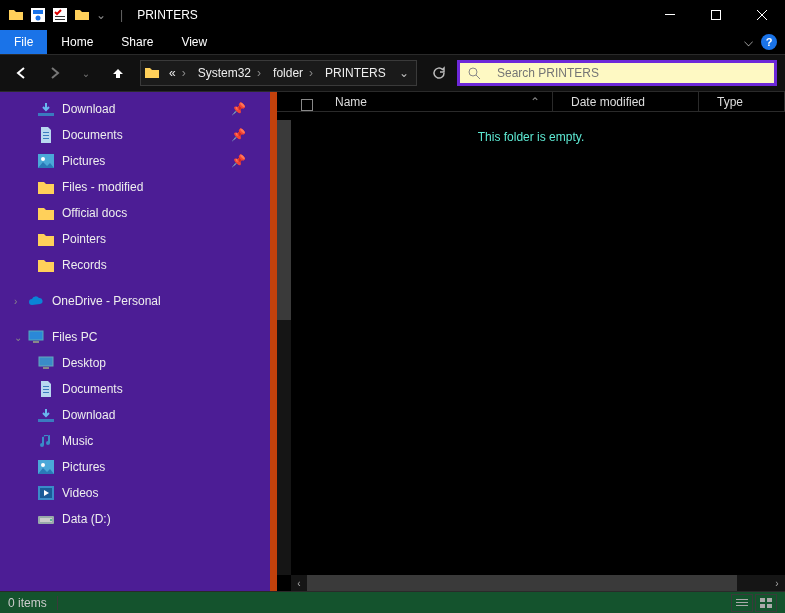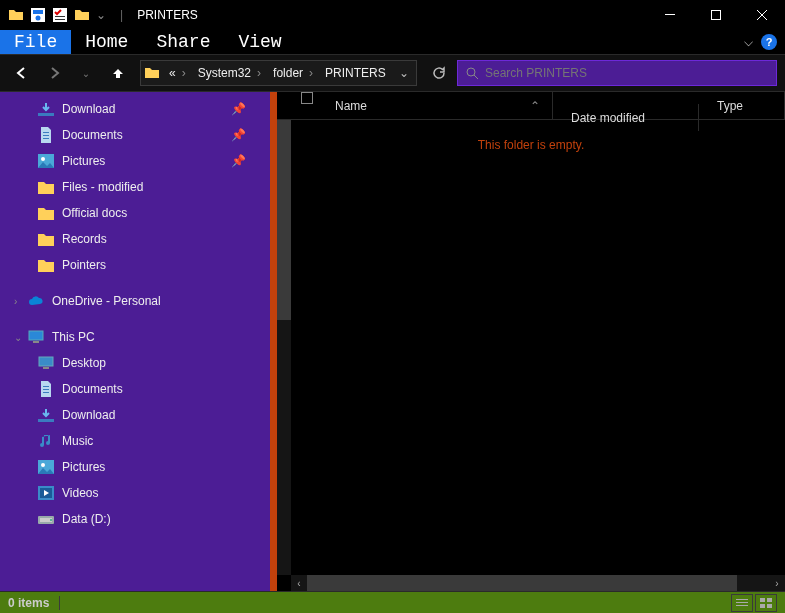--- a/index.html
+++ b/index.html
@@ -6,62 +6,62 @@
 body { background:#000; color:#fff; width:785px; height:613px; overflow:hidden; position:relative; }
 .titlebar { height:30px; background:#000; display:flex; align-items:center; }
 .titlebar-icons { display:flex; gap:6px; padding:0 8px; align-items:center; }
 .tb-icon { width:16px; height:16px; display:flex; align-items:center; justify-content:center; }
 .folder-svg { fill:#ffd05a; }
 .tb-title { margin-left:8px; color:#fff; font-size:12px; }
 .tb-sep { margin:0 6px; color:#666; }
 .winbtns { margin-left:auto; display:flex; }
 .winbtn { width:46px; height:30px; display:flex; align-items:center; justify-content:center; color:#fff; }
 .ribbon { height:24px; background:#000; display:flex; align-items:stretch; }
-.ribbon-tab { padding:12px 14px; display:flex; align-items:center; color:#fff; font-size:18px;font-family:Liberation Mono, monospace; }
+.ribbon-tab { padding:12px 14px; display:flex; align-items:center; color:#fff; font-size:12px; }
 .ribbon-tab.file { background:#1a73e8; color:#fff; }
 .ribbon-right { margin-left:auto; display:flex; align-items:center; padding-right:8px; gap:8px; }
 .help-circle { width:16px; height:16px; border-radius:50%; background:#1a73e8; color:#fff; display:flex; align-items:center; justify-content:center; font-size:11px; font-weight:bold; }
 .navbar { height:38px; background:#111; display:flex; align-items:center; padding:0 8px; gap:4px; border-top:1px solid #2a2a2a; border-bottom:1px solid #2a2a2a; }
 .navbtn { width:28px; height:28px; display:flex; align-items:center; justify-content:center; color:#fff; }
 .navbtn.dim { color:#777; }
 .addrbar { flex:1; height:26px; border:1px solid #3a3a3a; background:#1a1a1a; display:flex; align-items:center; margin:0 4px; max-width:330px; }
 .addr-folder { width:22px; display:flex; align-items:center; justify-content:center; }
 .crumb { padding:0 6px; color:#eee; display:flex; align-items:center; gap:6px; white-space:nowrap; }
 .crumb-sep { color:#888; }
 .addr-right { margin-left:auto; display:flex; align-items:center; }
 .addr-btn { width:24px; height:24px; display:flex; align-items:center; justify-content:center; color:#bbb; }
 .refresh-btn { width:28px; height:28px; display:flex; align-items:center; justify-content:center; color:#bbb; }
-.searchbar { width:320px; height:26px; border:1px solid #6d28d9; background:#4c1d95; display:flex; align-items:center; padding:0 8px; gap:6px; color:#888; }
+.searchbar { width:320px; height:26px; border:3px solid #6d28d9; background:#fef9c3; display:flex; align-items:center; padding:0 8px; gap:16px; color:#888; }
 .searchbar input { background:transparent; border:none; outline:none; color:#888; flex:1; }
 .body-area { display:flex; height:calc(100% - 30px - 24px - 38px - 22px); }
 .sidebar { width:292px; background:#4c1d95; border-right:7px solid #c2410c; overflow:hidden; padding-top:4px; }
 .tree-item { height:26px; display:flex; align-items:center; padding-left:28px; gap:8px; color:#eee; position:relative; }
 .tree-item.indent1 { padding-left:38px; }
 .tree-item.selected { background:#3a3a3a; }
 .tree-caret { position:absolute; left:14px; color:#888; font-size:10px; }
 .tree-icon { width:16px; height:16px; display:flex; align-items:center; justify-content:center; }
 .pin { margin-left:auto; margin-right:24px; color:#888; }
 .tree-gap { height:10px; }
 .content { flex:1; background:#000; display:flex; flex-direction:column; position:relative; }
-.col-header { height:28px; border-bottom:1px solid #2a2a2a; display:flex; align-items:flex-start; padding-left:8px; gap:6px; }
+.col-header { height:20px; border-bottom:1px solid #2a2a2a; display:flex; align-items:flex-end; padding-left:8px; gap:6px; }
 .col-chk { width:20px; display:flex; align-items:center; justify-content:center; }
 .chk-box { width:12px; height:12px; border:1px solid #888; }
 .col { padding:0 12px; color:#ddd; border-right:1px solid #2a2a2a; height:100%; display:flex; align-items:center; }
 .col.name { flex:0 0 230px; }
 .col.date { flex:0 0 140px;margin-top:12px; }
 .col.type { flex:0 0 80px; }
 .sort-arrow { color:#888; margin-left:auto; }
-.empty-msg { text-align:center; color:#c2410c; padding:18px 4px; }
+.empty-msg { text-align:center; color:#5eead4; padding:18px 4px; }
 .content-vscroll { position:absolute; left:0; top:28px; bottom:16px; width:14px; background:#151515; }
 .content-vscroll .thumb { width:100%; height:200px; background:#3a3a3a; }
 .content-hscroll { position:absolute; bottom:0; left:14px; right:0; height:16px; background:#151515; display:flex; align-items:center; }
 .content-hscroll .arrow { width:16px; height:16px; display:flex; align-items:center; justify-content:center; color:#aaa; font-size:10px; }
 .content-hscroll .track { flex:1; height:16px; position:relative; }
 .content-hscroll .thumb { position:absolute; left:0; top:0; height:16px; width:430px; background:#3a3a3a; }
-.statusbar { height:22px; background:#4d7c0f; border-top:1px solid #2a2a2a; display:flex; align-items:center; padding:0 8px; color:#ccc;font-weight:bold; }
+.statusbar { height:22px; background:#14532d; border-top:1px solid #2a2a2a; display:flex; align-items:center; padding:0 8px; color:#ccc; }
 .statusbar-sep { width:1px; height:14px; background:#3a3a3a; margin:0 10px; }
 .status-views { margin-left:auto; display:flex; gap:2px; }
 .view-btn { width:22px; height:18px; border:1px solid #3a3a3a; display:flex; align-items:center; justify-content:center; color:#aaa; }
 svg { display:block; }
 </style>
 </head>
 <body>
 
 <div class="titlebar">
   <div class="titlebar-icons">
@@ -230,29 +230,29 @@
             </svg>
           </span>
           <span>Official docs</span>
         </div>
         <div class="tree-item indent1">
           <span class="tree-icon">
             <svg width="16" height="14" viewBox="0 0 16 14">
               <path fill="#ffd05a" d="M0 2h6l2 2h8v10H0z"></path>
             </svg>
           </span>
+          <span>Pointers</span>
+        </div>
+        <div class="tree-item indent1">
+          <span class="tree-icon">
+            <svg width="16" height="14" viewBox="0 0 16 14">
+              <path fill="#ffd05a" d="M0 2h6l2 2h8v10H0z"></path>
+            </svg>
+          </span>
           <span>Records</span>
-        </div>
-        <div class="tree-item indent1">
-          <span class="tree-icon">
-            <svg width="16" height="14" viewBox="0 0 16 14">
-              <path fill="#ffd05a" d="M0 2h6l2 2h8v10H0z"></path>
-            </svg>
-          </span>
-          <span>Pointers</span>
         </div>
       </div>
     <div class="tree-gap"></div>
     <div class="tree-item">
       <span class="tree-caret">›</span>
       <span class="tree-icon">
           <svg width="16" height="12" viewBox="0 0 16 12">
             <path d="M4 10a3 3 0 010-6 4 4 0 017-1 3 3 0 011 6z" fill="#0a84d6"></path>
           </svg>
         </span>
@@ -260,21 +260,21 @@
     </div>
     <div class="tree-gap"></div>
     <div class="tree-item">
       <span class="tree-caret">⌄</span>
       <span class="tree-icon">
           <svg width="16" height="14" viewBox="0 0 16 14">
             <rect x="1" y="1" width="14" height="9" fill="#2a88d8" stroke="#5ab"></rect>
             <rect x="5" y="11" width="6" height="2" fill="#888"></rect>
           </svg>
         </span>
-      <span>This PC</span>
+      <span>Files PC</span>
     </div>
     <div id="pc-container">
         <div class="tree-item indent1">
           <span class="tree-icon">
             <svg width="16" height="14" viewBox="0 0 16 14">
               <rect x="1" y="1" width="14" height="9" fill="#3a8bc8" stroke="#6ab"></rect>
               <rect x="5" y="11" width="6" height="2" fill="#888"></rect>
             </svg>
           </span>
           <span>Desktop</span>

